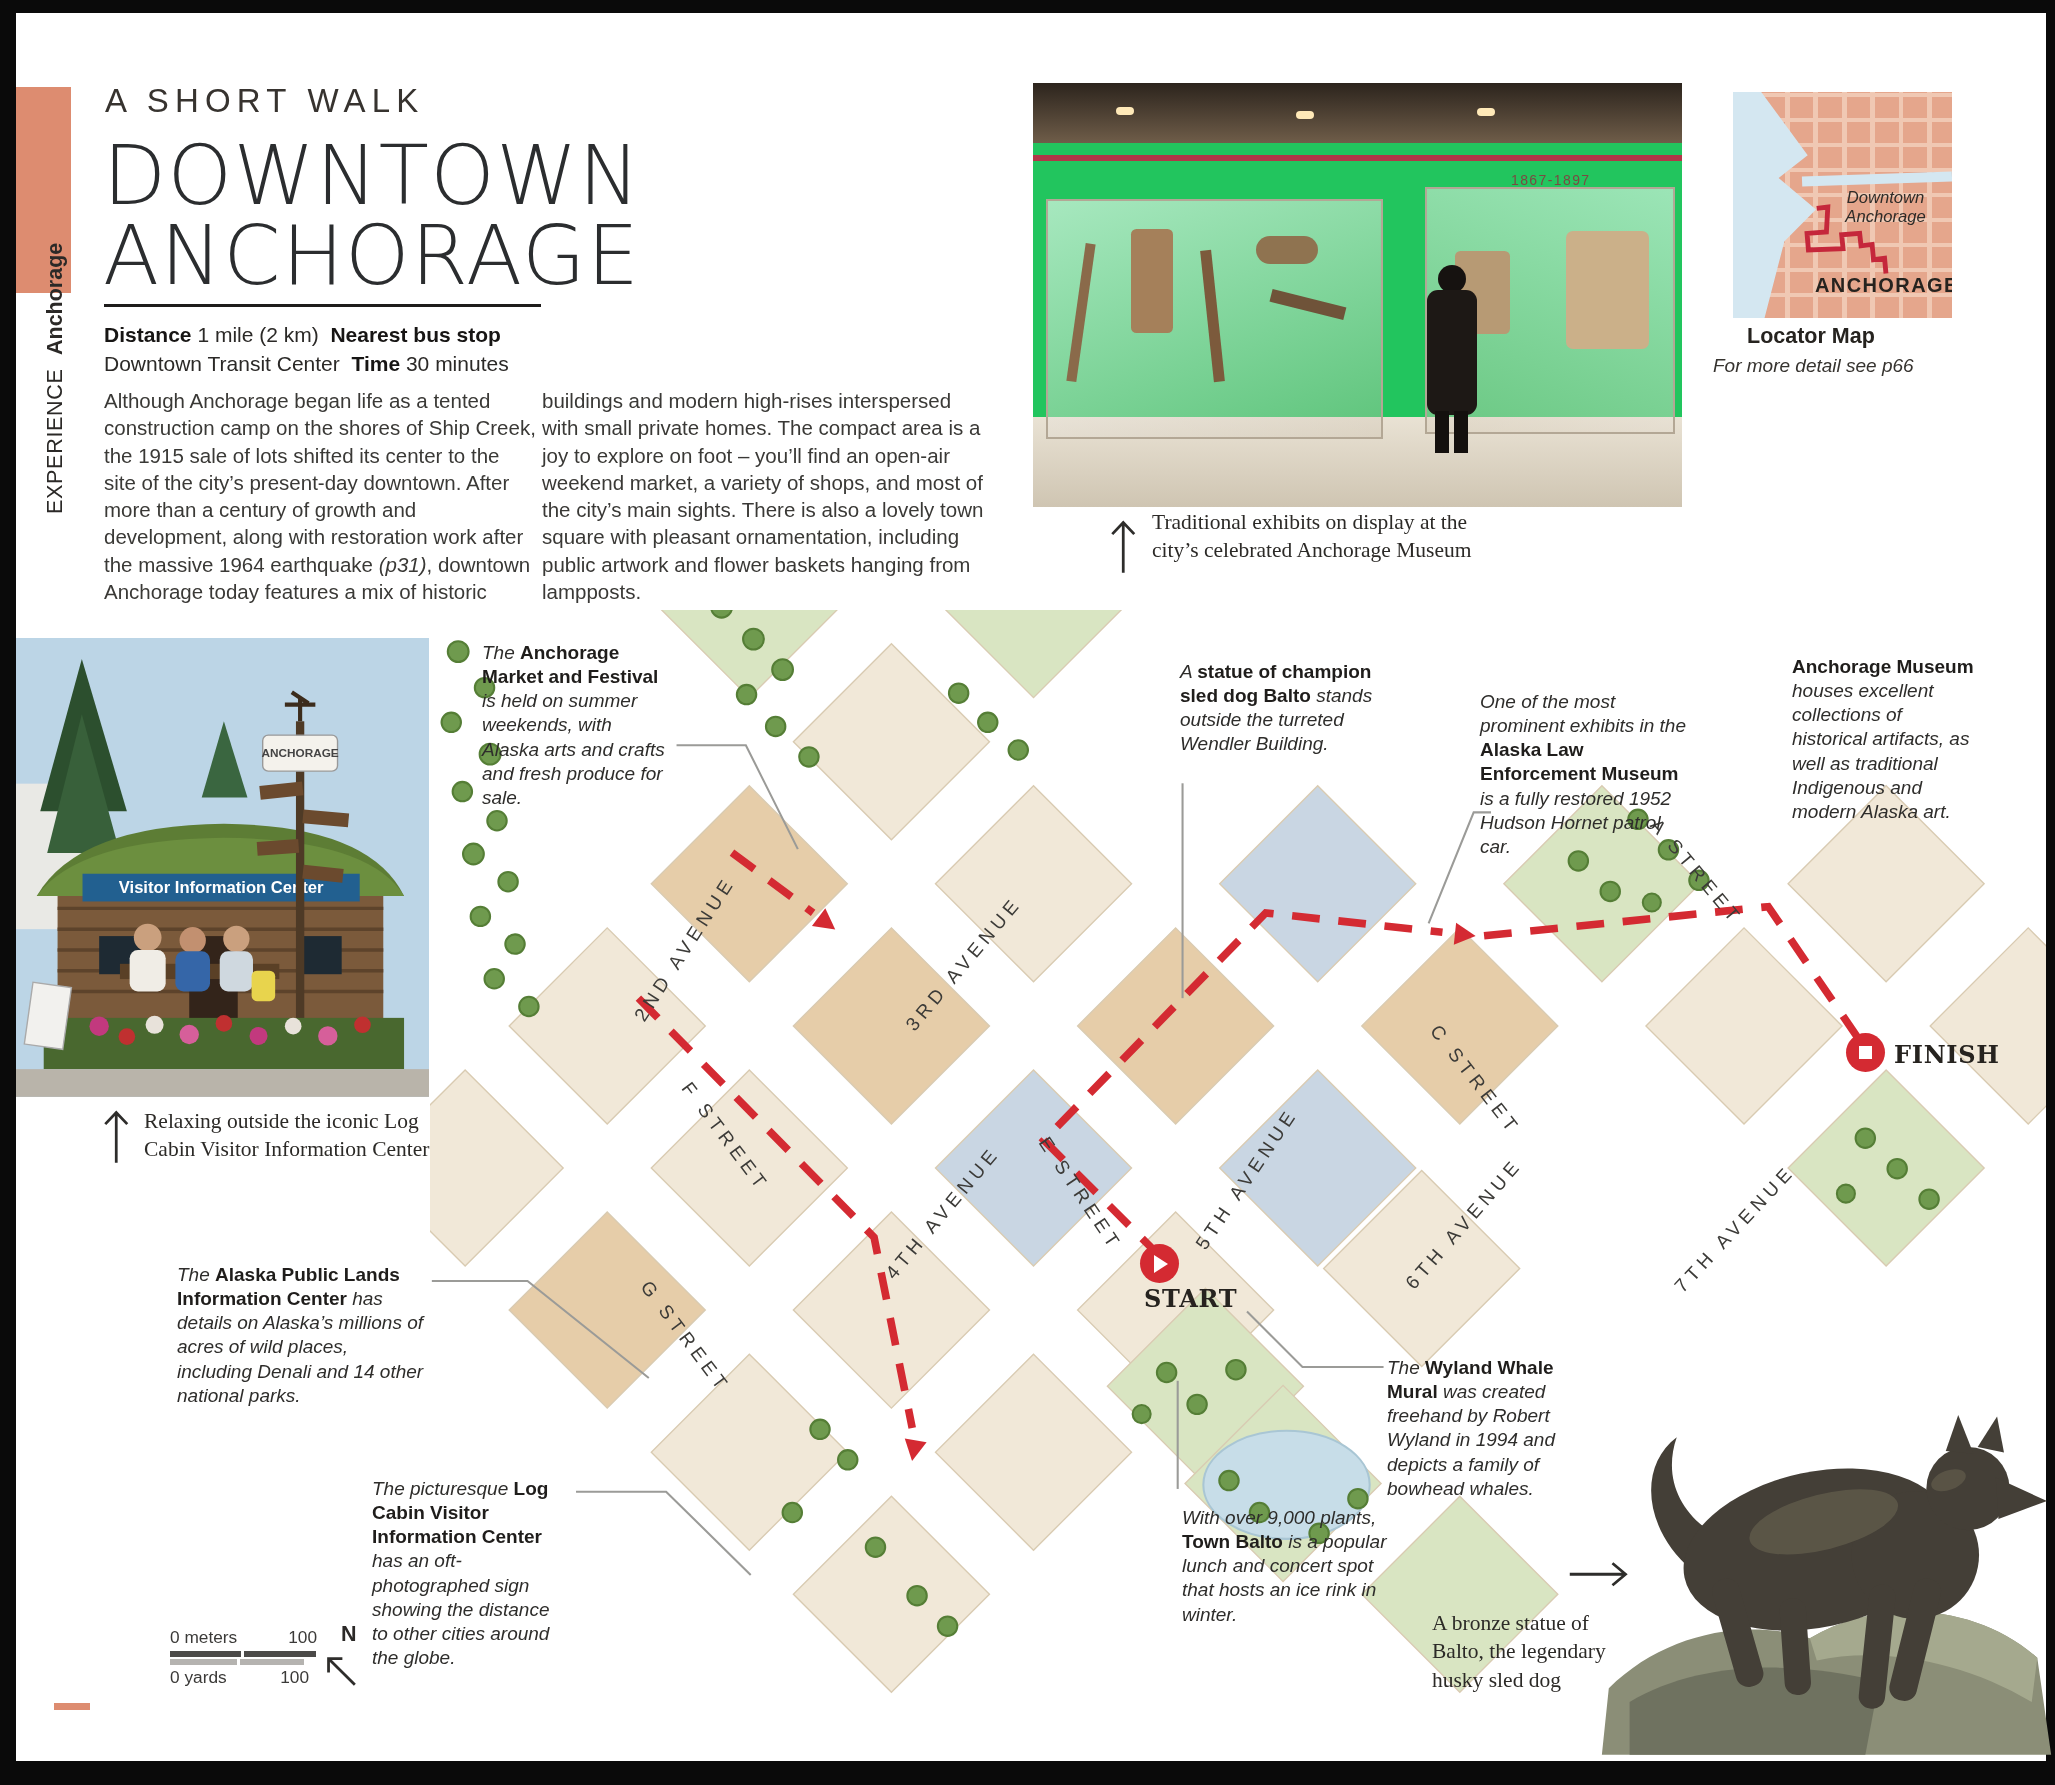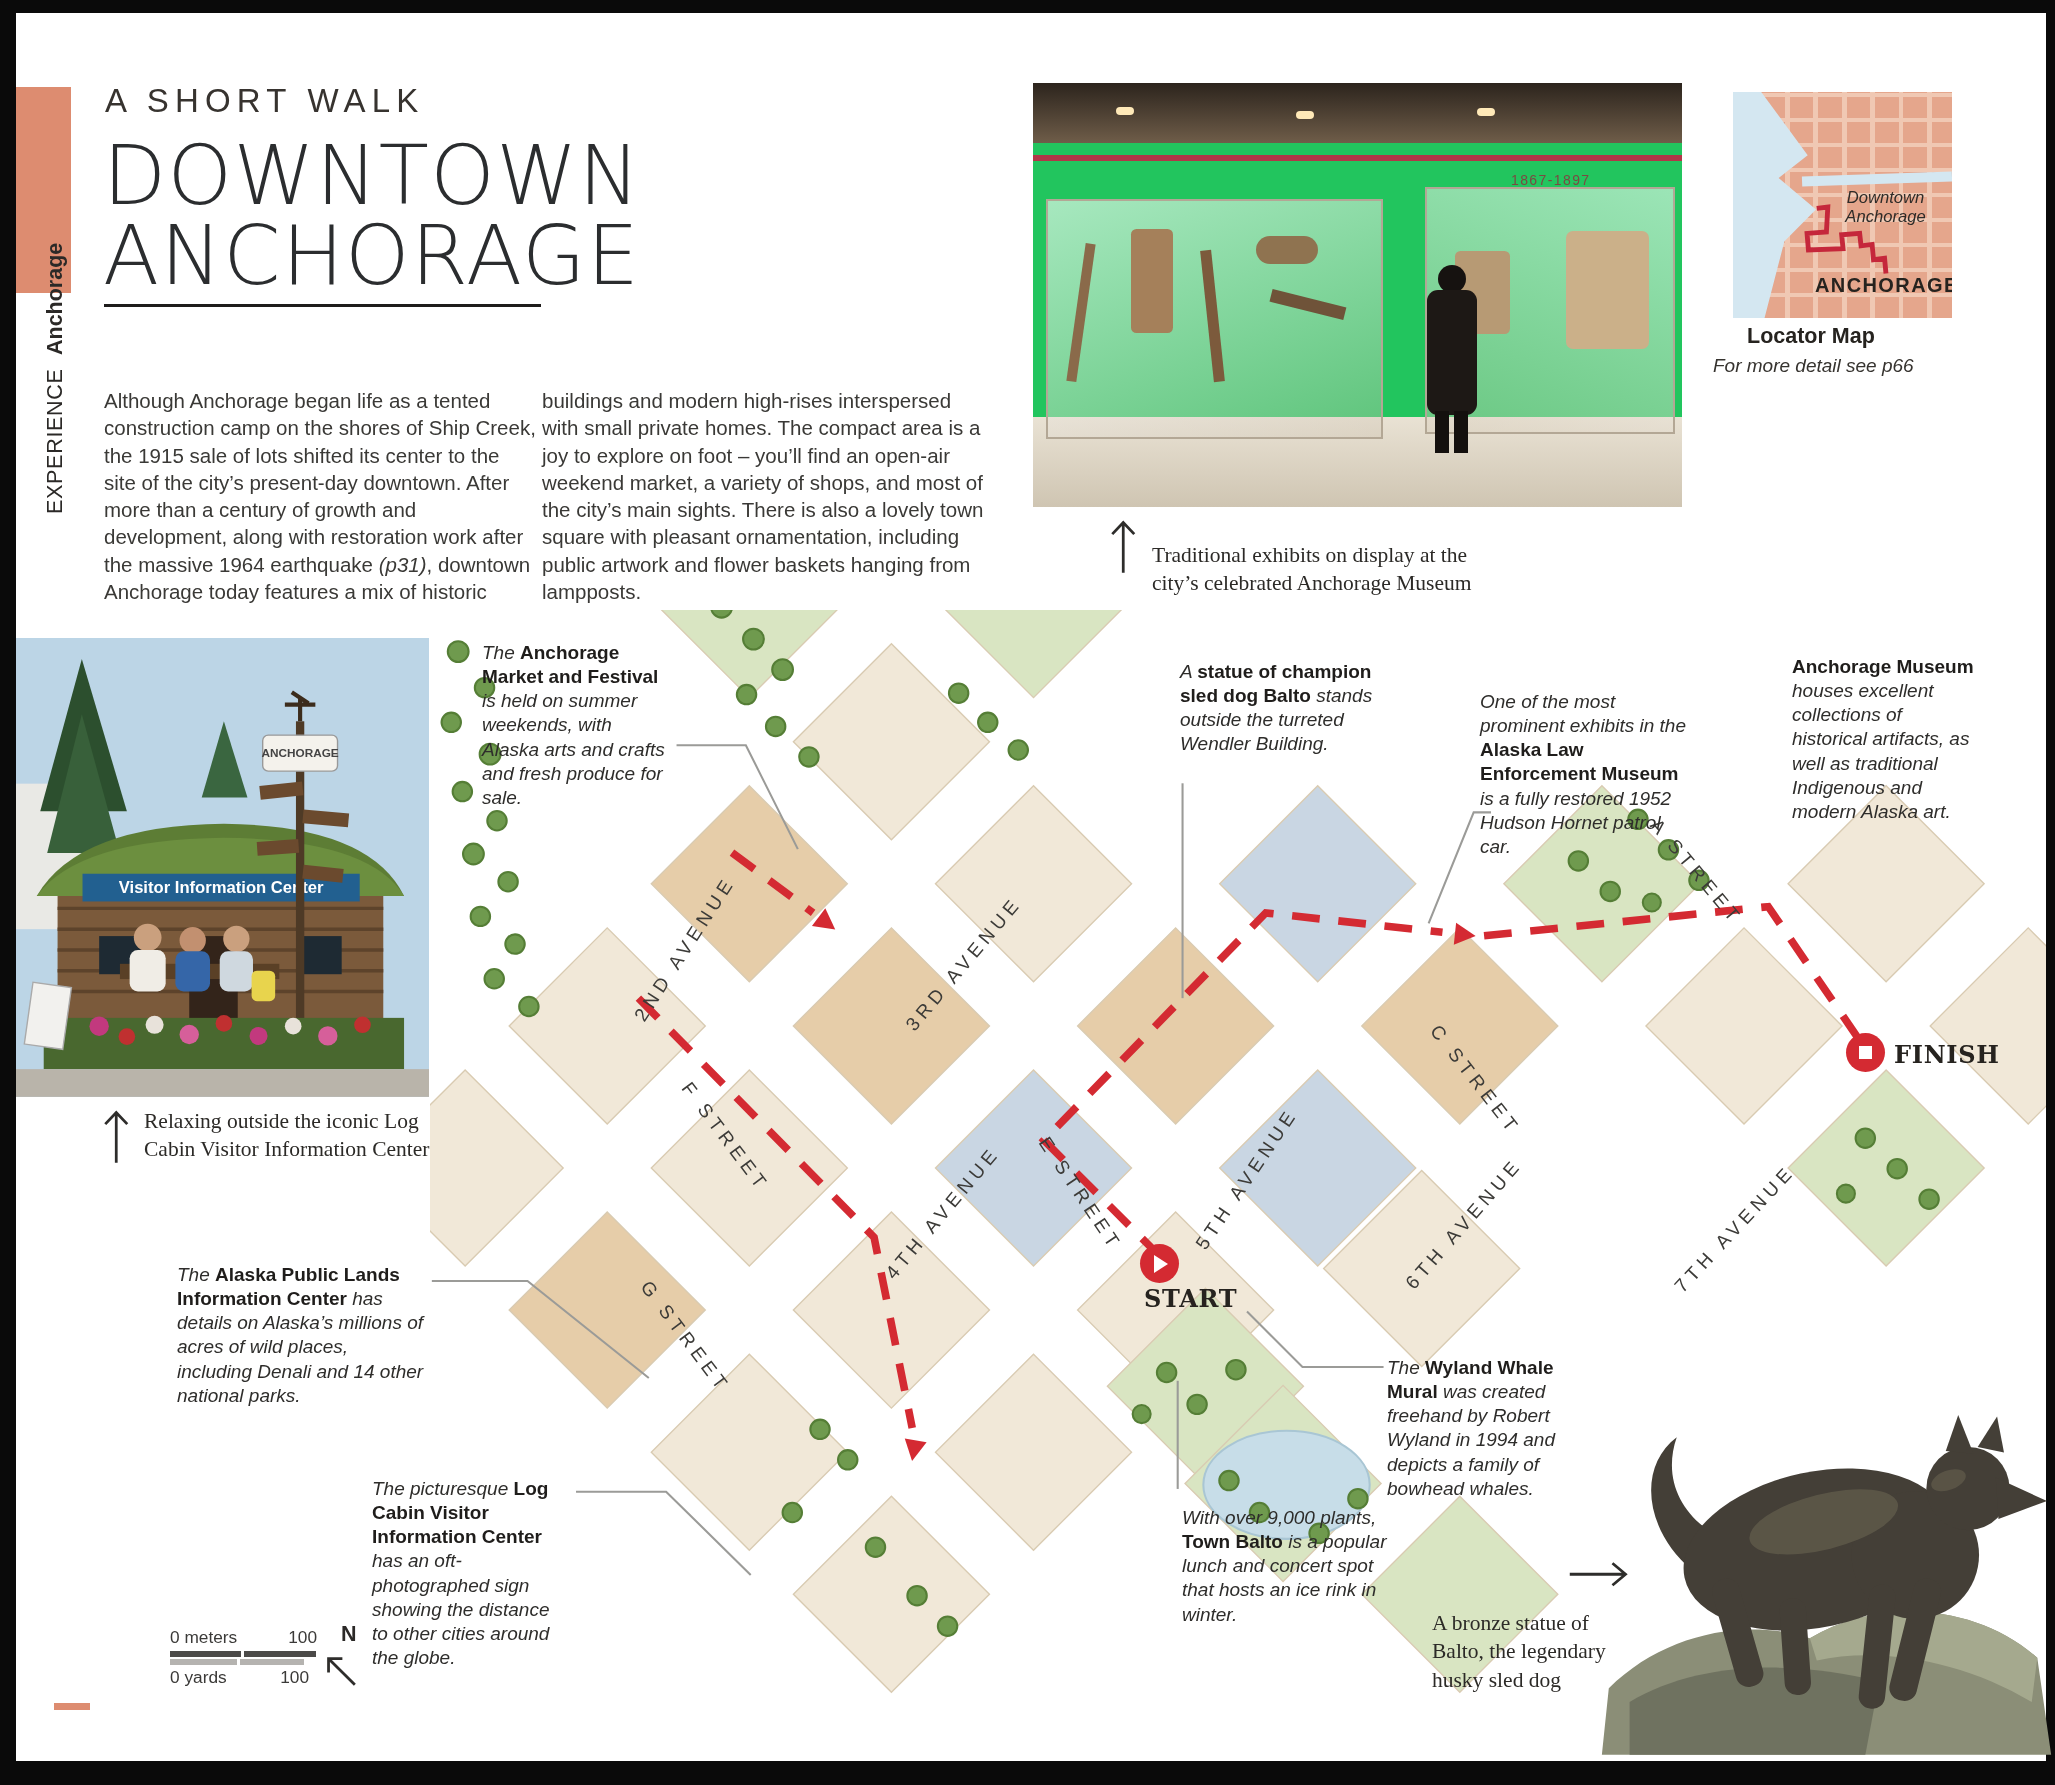--- a/index.html
+++ b/index.html
@@ -63,20 +63,32 @@
     <b>Anchorage</b>
   </div>
 
   <div class="abs kicker" style="left:105px;top:82px;">A SHORT WALK</div>
   <div class="abs title" style="left:103px;top:136px;">
     <div>DOWNTOWN</div>
     <div>ANCHORAGE</div>
   </div>
   <div class="abs rule" style="left:104px;top:304px;width:437px;"></div>
 
+  <div class="abs info" style="left:104px;top:320px;width:458px;">
+    <div>
+      <b>Distance</b>
+      <span>1 mile (2 km)</span>&nbsp;
+      <b>Nearest bus stop</b>
+    </div>
+    <div>
+      <span>Downtown Transit Center</span>&nbsp;
+      <b>Time</b>
+      <span>30 minutes</span>
+    </div>
+  </div>
 
   <div class="abs bodytext" style="left:104px;top:387px;width:433px;">
     <span>Although Anchorage began life as a tented construction camp on the shores of Ship Creek, the 1915 sale of lots shifted its center to the site of the city’s present-day downtown. After more than a century of growth and development, along with restoration work after the massive 1964 earthquake </span><span class="it">(p31)</span><span>, downtown Anchorage today features a mix of historic</span>
   </div>
   <div class="abs bodytext" style="left:542px;top:387px;width:444px;">buildings and modern high-rises interspersed with small private homes. The compact area is a joy to explore on foot – you’ll find an open-air weekend market, a variety of shops, and most of the city’s main sights. There is also a lovely town square with pleasant ornamentation, including public artwork and flower baskets hanging from lampposts.</div>
 
   <div class="abs photo" style="left:1033px;top:83px;width:649px;height:424px;background:#22c55e;">
     <div class="abs" style="left:0;top:0;width:100%;height:60px;background:linear-gradient(#2c241d,#6f5d49);"></div>
     <div class="abs" style="left:83px;top:23.6px;width:18px;height:8.3px;background:#ffe9b8;border-radius:4.2px;"></div>
     <div class="abs" style="left:263px;top:28px;width:18px;height:8.3px;background:#ffe9b8;border-radius:4.2px;"></div>
@@ -101,21 +113,21 @@
       <div class="abs" style="left:16.6px;top:0;width:28px;height:28px;border-radius:50%;background:#161210;"></div>
       <div class="abs" style="left:5.5px;top:25px;width:50px;height:125px;border-radius:11px;background:#1d1815;"></div>
       <div class="abs" style="left:14px;top:146px;width:14px;height:42px;background:#14100e;"></div>
       <div class="abs" style="left:33px;top:146px;width:14px;height:42px;background:#14100e;"></div>
     </div>
   </div>
 
   <svg class="abs" style="left:1108px;top:519px;" width="30.5" height="55" viewBox="0 0 44 80">
     <path class="arr" d="M22 78 L22 6 M6 22 L22 5 L38 22"></path>
   </svg>
-  <div class="abs caption" style="left:1152px;top:541px;width:333px;">Traditional exhibits on display at the city’s celebrated Anchorage Museum</div>
+  <div class="abs caption" style="left:1152px;top:508px;width:333px;">Traditional exhibits on display at the city’s celebrated Anchorage Museum</div>
 
   <div class="abs loc-map" style="left:1733px;top:92px;width:219px;height:226px;">
     <div class="abs" style="left:0;top:0;width:100%;height:100%;
          background:repeating-linear-gradient(90deg,transparent 0 23.6px,#f3ceba 23.6px 28.4px),
                     repeating-linear-gradient(0deg,transparent 0 21px,#f3ceba 21px 25px);opacity:.85;"></div>
     <div class="abs" style="left:0;top:0;width:83px;height:226px;background:#d4e7f1;
                 clip-path:polygon(0 0,34% 0,90% 28%,55% 38%,100% 52%,62% 66%,38% 100%,0 100%);"></div>
     <div class="abs" style="left:69px;top:82px;width:150px;height:9.7px;background:#d4e7f1;transform:rotate(-2deg);"></div>
     <svg class="abs" style="left:67px;top:104px;" width="111" height="90" viewBox="0 0 160 130">
       <path d="M24 18 L40 16 L38 52 L10 54 L12 78 L62 76 L60 56 L86 54 L88 72 L104 70 L106 92 L122 90 L124 112" fill="none" stroke="#c5273b" stroke-width="7" stroke-linejoin="miter"></path>

